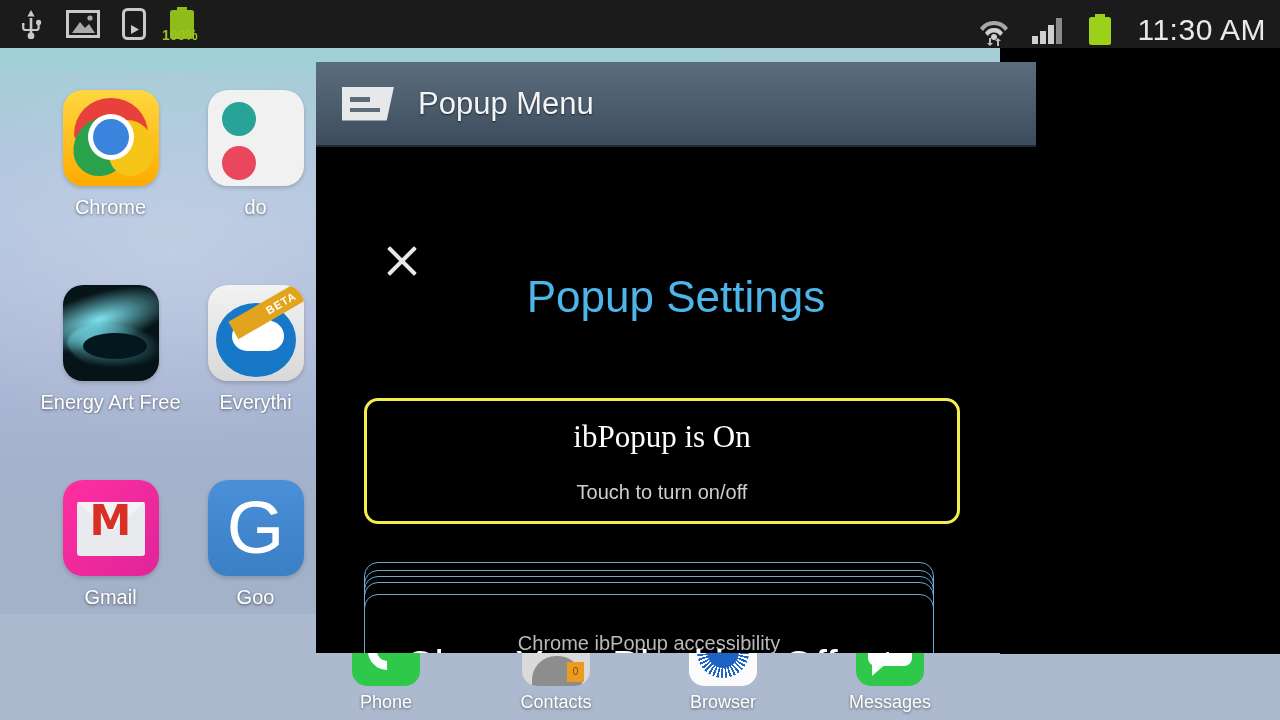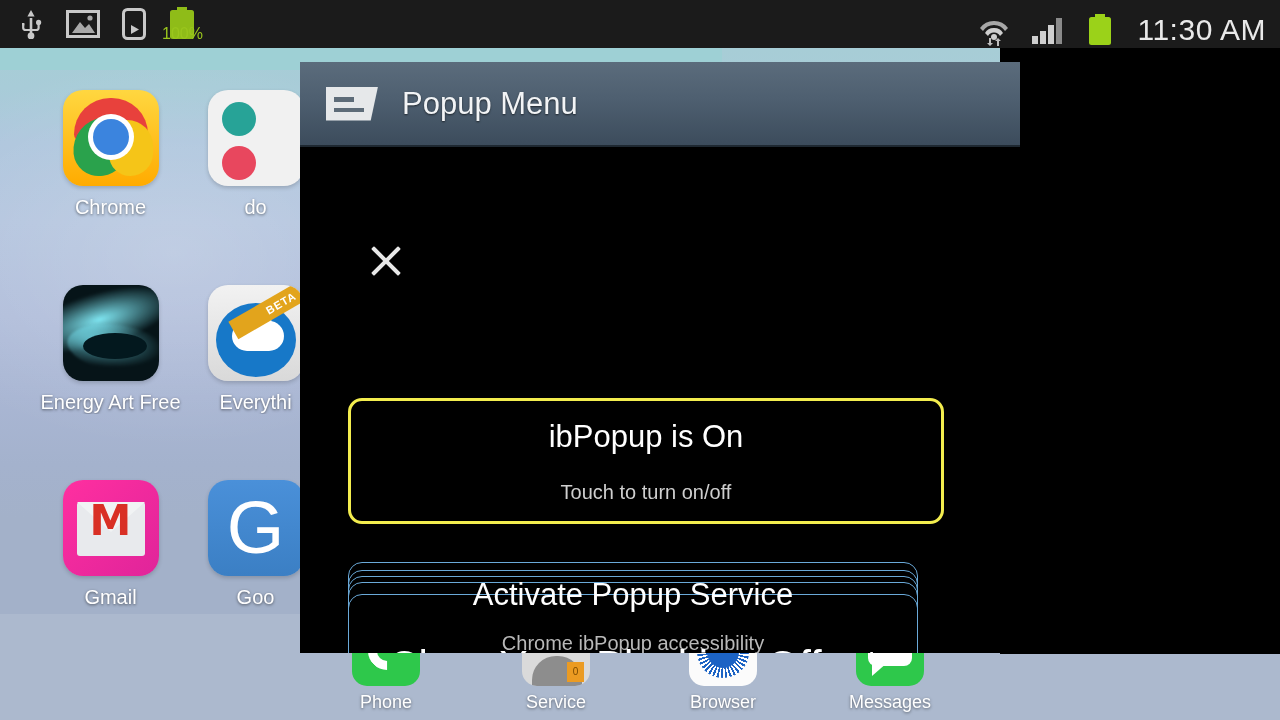--- a/index.html
+++ b/index.html
@@ -156,25 +156,25 @@
   }
 
   
   #statusbar {
     position:absolute; left:0; top:0; width:1280px; height:48px;
     background:#1b1b1b; color:#d6d6d6;
   }
   #sb-left { position:absolute; left:18px; top:0; height:48px; display:flex; align-items:center; gap:22px; }
   #sb-right { position:absolute; right:14px; top:0; height:60px; display:flex; align-items:center; gap:20px; }
   #sb-clock { font-size:30px; color:#e9e9e9; letter-spacing:.5px; margin-left:4px; }
-  .sbatt-pct { position:absolute; left:-6px; bottom:-2px; font-size:16px; color:#9ac61d; font-weight:normal; }
+  .sbatt-pct { position:absolute; left:-6px; bottom:-2px; font-size:14px; color:#9ac61d; font-weight:bold; }
 
   
   #popup {
-    position:absolute; left:276px; top:62px; width:720px; height:593px;padding-left:24px;
+    position:absolute; left:292px; top:62px; width:720px; height:593px;padding-left:24px;
   }
   #titlebar {
     position:relative; height:85px; width:720px;
     background:linear-gradient(180deg,#5b6c7c 0%, #4e5f70 45%, #3c4c5c 100%);
     border-bottom:2px solid #1e2831;
     display:flex; align-items:center; padding-left:26px;
   }
   #menu-icon { width:52px; height:34px; position:relative; }
   #menu-icon .pg {
     position:absolute; left:0; top:0; width:52px; height:34px; background:#e6e8ea;
@@ -201,21 +201,21 @@
   #close-btn span:last-child  { transform:rotate(-45deg); }
 
   #settings-title {
     position:absolute; left:0; top:125px; width:720px; text-align:center;
     font-size:44px; color:#4eb5e8; font-weight:normal;
   }
 
   .opt-card {
     position:absolute; border-radius:14px; background:#000;
   }
-  .opt-title { text-align:center; color:#ffffff; font-size:31px; }
+  .opt-title { text-align:center; color:#ffffff; font-size:31px;font-family:Liberation Serif, serif; }
   .opt-sub   { text-align:center; color:#cfcfcf; font-size:20px; }
 
   #card-ibpopup {
     left:48px; top:251px; width:596px; height:126px;
     border:3px solid #f3ed4e;
   }
   #card-ibpopup .opt-title { margin-top:18px; }
   #card-ibpopup .opt-sub   { margin-top:26px; }
 
   
@@ -313,21 +313,21 @@
             <div class="h"></div>
           </div>
         <div class="dock-label">Phone</div>
       </div>
       <div class="dock-cell" style="left:476px;">
         <div class="dock-icon dk-contacts">
           <div class="head"></div>
             <div class="body"></div>
             <div class="badge">0</div>
         </div>
-        <div class="dock-label">Service</div>
+        <div class="dock-label">Contacts</div>
       </div>
       <div class="dock-cell" style="left:643px;">
         <div class="dock-icon dk-browser">
           <div class="globe"></div>
             <div class="inner"></div>
         </div>
         <div class="dock-label">Browser</div>
       </div>
       <div class="dock-cell" style="left:810px;">
         <div class="dock-icon dk-messages">
@@ -410,33 +410,33 @@
       <div id="popup-title">Popup Menu</div>
     </div>
 
     <div id="popup-body">
 
       <div id="close-btn">
         <span></span>
           <span></span>
       </div>
 
+      <div id="settings-title">Popup Settings</div>
 
       <div class="opt-card" id="card-ibpopup">
         <div class="opt-title">ibPopup is On</div>
         <div class="opt-sub">Touch to turn on/off</div>
       </div>
 
       <div class="blue-card bc0"></div>
       <div class="blue-card bc1"></div>
       <div class="blue-card bc2"></div>
       <div class="blue-card bc3"></div>
       <div class="blue-card bc4"></div>
 
-      <div class="glitch-text gt-title" id="gl-activate">Activate Popup Service</div>
 
       <div class="glitch-text gt-faint" id="gl-enable">Chrome ibPopup accessibility</div>
 
       <div class="glitch-text" id="gl-clear">Clear Your Blocking Offset</div>
 
       <div class="glitch-text" id="gl-turnyour">Turn Your Blocking Offset</div>
 
       <div class="glitch-text gt-sub" id="gl-sub2">Touch to clear blocking</div>
 
     </div>

